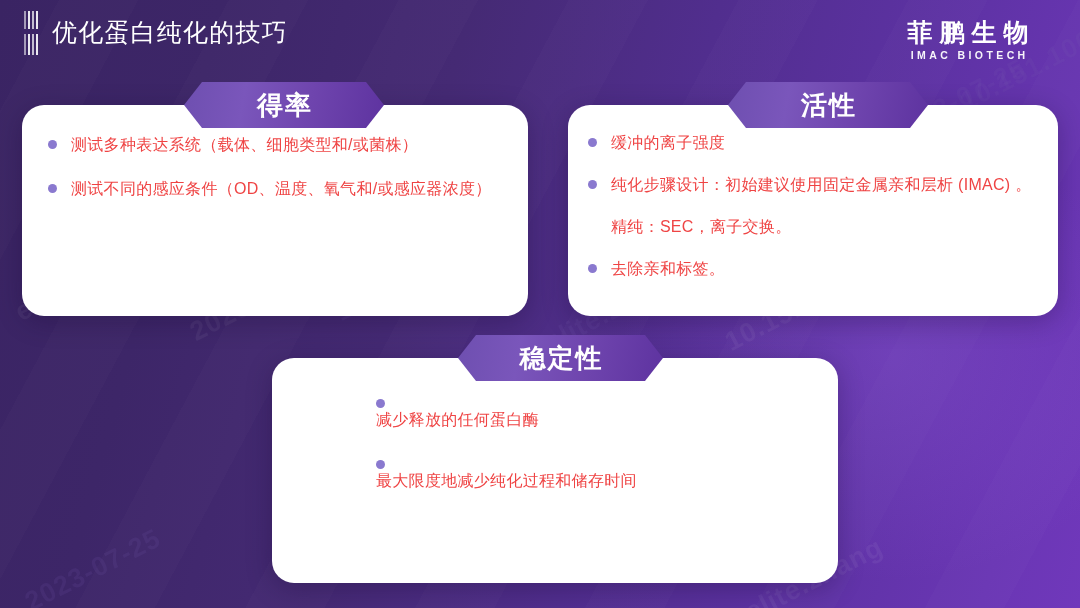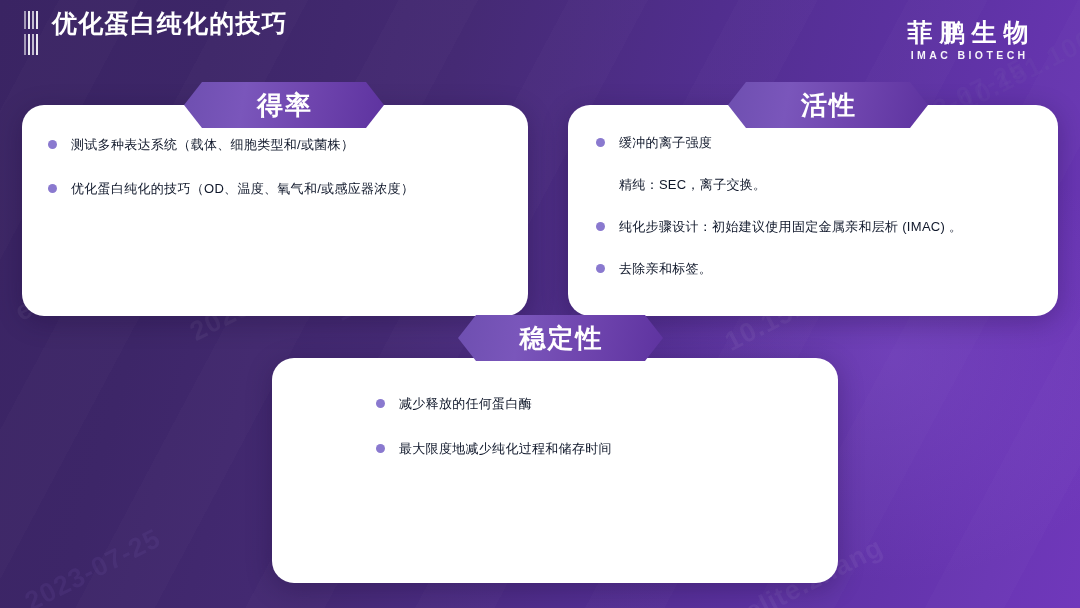--- a/index.html
+++ b/index.html
@@ -91,23 +91,23 @@
     position: absolute;
     left: 0;
     top: 18px;
     width: 18px;
     height: 5px;
     background: #3c2567;
   }
   .slide-title {
     position: absolute;
     left: 52px;
-    top: 2px;
+    top: 11px;
     font-size: 25px;
-    font-weight: bold;
+    font-weight: normal;
     color: #ffffff;
     letter-spacing: 1.2px;
     line-height: 42px;
   }
 
   
   .logo {
     position: absolute;
     right: 22px;
     top: 18px;
@@ -155,21 +155,21 @@
     letter-spacing: 2px;
     display: flex;
     align-items: center;
     justify-content: center;
     clip-path: polygon(18px 0, calc(100% - 18px) 0, 100% 50%, calc(100% - 18px) 100%, 18px 100%, 0 50%);
     box-shadow: 0 2px 10px rgba(20,8,48,0.18);
     text-indent: 2px;
   }
   .banner-yield    { left: 184px; top: 82px;  width: 200px; }
   .banner-activity { left: 728px; top: 82px;  width: 200px; }
-  .banner-stability{ left: 458px; top: 315px; width: 205px; }
+  .banner-stability{ left: 458px; top: 335px; width: 205px; }
 
   
   .bullets {
     position: absolute;
     left: 0; right: 0; top: 0;
     padding: 26px 26px 0 26px;
     box-sizing: border-box;
   }
   .bullet-row {
     display: flex;
@@ -180,31 +180,32 @@
     flex: 0 0 auto;
     width: 9px;
     height: 9px;
     border-radius: 50%;
     background: #8a79cf;
     margin-top: 7px;
     margin-right: 14px;
   }
   .bullet-dot.hidden { background: transparent; }
   .bullet-text {
-    font-size: 13px;
-    color: #0f172a;
+    font-size: 16px;
+    color: #ef4444;
     line-height: 23px;
     letter-spacing: 0.3px;
+    text-align: right;
   }
   .card-yield .bullets { padding-top: 28px; padding-left: 26px; }
   .card-yield .bullet-row { margin-bottom: 21px; }
-  .card-activity .bullets { padding-top: 26px; padding-left: 28px; }
+  .card-activity .bullets { padding-top: 26px; padding-left: 20px; }
   .card-activity .bullet-row { margin-bottom: 19px; }
   .card-stability .bullets { padding-top: 34px; padding-left: 104px; }
-  .card-stability .bullet-row { margin-bottom: 22px; }
+  .card-stability .bullet-row { margin-bottom: 22px; flex-direction: column; }
 </style>
 </head>
 <body>
 
 <div class="slide">
   <div class="bg-sheen"></div>
   <div class="bg-glow"></div>
 
   <div id="watermark-layer">
       <div class="watermark wm-light" style="left: 20px; top: 590px;">2023-07-25</div>
@@ -235,42 +236,42 @@
   </div>
 
   <div class="card card-yield">
     <div class="bullets">
         <div class="bullet-row">
           <div class="bullet-dot"></div>
           <div class="bullet-text">测试多种表达系统（载体、细胞类型和/或菌株）</div>
         </div>
         <div class="bullet-row">
           <div class="bullet-dot"></div>
-          <div class="bullet-text">优化蛋白纯化的技巧（OD、温度、氧气和/或感应器浓度）</div>
+          <div class="bullet-text">测试不同的感应条件（OD、温度、氧气和/或感应器浓度）</div>
         </div>
       </div>
   </div>
   <div class="banner banner-yield">得率</div>
 
   <div class="card card-activity">
     <div class="bullets">
         <div class="bullet-row">
           <div class="bullet-dot"></div>
           <div class="bullet-text">缓冲的离子强度</div>
         </div>
         <div class="bullet-row">
+          <div class="bullet-dot"></div>
+          <div class="bullet-text">纯化步骤设计：初始建议使用固定金属亲和层析 (IMAC) 。</div>
+        </div>
+        <div class="bullet-row">
           <div class="bullet-dot hidden"></div>
           <div class="bullet-text">精纯：SEC，离子交换。</div>
         </div>
         <div class="bullet-row">
           <div class="bullet-dot"></div>
-          <div class="bullet-text">纯化步骤设计：初始建议使用固定金属亲和层析 (IMAC) 。</div>
-        </div>
-        <div class="bullet-row">
-          <div class="bullet-dot"></div>
           <div class="bullet-text">去除亲和标签。</div>
         </div>
       </div>
   </div>
   <div class="banner banner-activity">活性</div>
 
   <div class="card card-stability">
     <div class="bullets">
         <div class="bullet-row">
           <div class="bullet-dot"></div>

